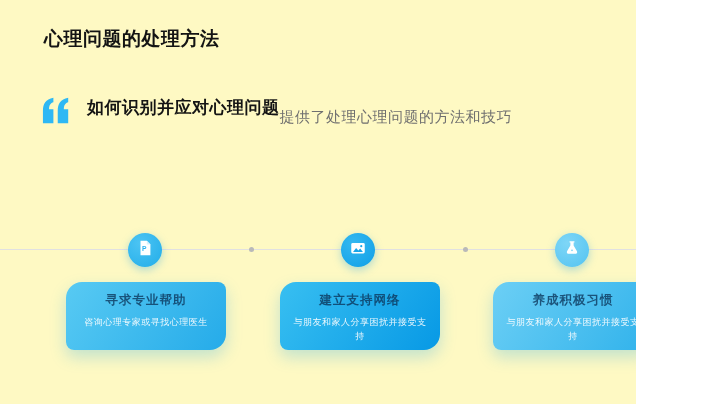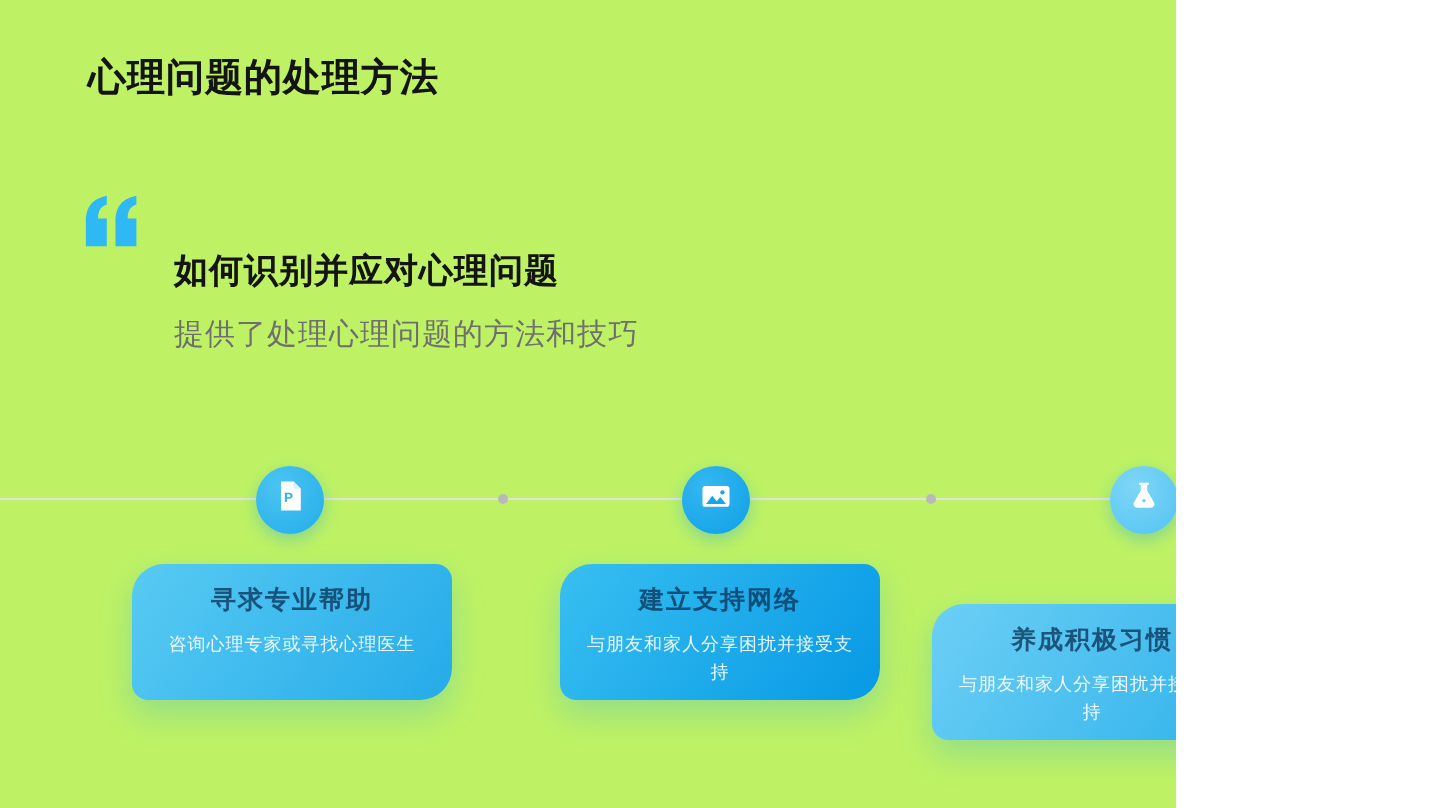--- a/index.html
+++ b/index.html
@@ -1,27 +1,27 @@
 <!DOCTYPE html>
 <html><head>
 <meta charset="utf-8">
 <style>
   html,body{margin:0;padding:0;background:#fff;}
   .slide{
-    position:relative;width:588px;height:404px;background:#bef264;overflow:hidden;
+    position:relative;width:636px;height:404px;background:#fef9c3;overflow:hidden;
     font-family:"Liberation Sans","DejaVu Sans",sans-serif;
   }
   .page-title{
     position:absolute;left:44px;top:26px;font-size:19px;font-weight:bold;
     color:#141414;letter-spacing:.5px;
   }
   .quote-block{position:absolute;left:42px;top:97px;display:flex;align-items:flex-start;}
   .quote-mark{width:28px;height:27px;flex:0 0 auto;margin-right:17px;}
   .quote-mark svg{display:block;}
-  .quote-texts{display:flex;flex-direction:column;margin-top:28px;}
+  .quote-texts{display:flex;flex-direction:row;}
   .quote-heading{font-size:17px;font-weight:bold;color:#141414;line-height:22px;letter-spacing:.5px;}
   .quote-subtext{margin-top:11px;font-size:15px;color:#6f6f6f;letter-spacing:.5px;}
 
   .timeline-line{position:absolute;left:0;right:0;top:249px;height:1px;background:#e1e1e1;}
   .tl-dot{position:absolute;top:247px;width:5px;height:5px;border-radius:50%;background:#b9b9b9;}
   .tl-dot.d1{left:249px;}
   .tl-dot.d2{left:463px;}
   .tl-circle{
     position:absolute;top:233px;width:34px;height:34px;border-radius:50%;
     display:flex;align-items:center;justify-content:center;
@@ -31,21 +31,21 @@
   .tl-circle.c2{left:341px;background:radial-gradient(circle at 35% 30%, #34b8f0, #0f9fe7);}
   .tl-circle.c3{left:555px;background:radial-gradient(circle at 35% 30%, #7ed6f7, #53c3f1);}
 
   .card{
     position:absolute;top:282px;width:160px;height:68px;
     border-radius:16px 8px 16px 8px;text-align:center;
     box-shadow:0 7px 16px rgba(41,169,233,.28);
   }
   .card.k1{left:66px; background:linear-gradient(125deg,#58caf3 0%,#25abe9 100%);}
   .card.k2{left:280px;background:linear-gradient(125deg,#38bff1 0%,#0799e5 100%);}
-  .card.k3{left:466px;background:linear-gradient(125deg,#6ccff5 0%,#30b2eb 100%);margin-top:20px;}
+  .card.k3{left:493px;background:linear-gradient(125deg,#6ccff5 0%,#30b2eb 100%);}
   .card-title{margin-top:10px;font-size:12.5px;font-weight:bold;color:rgba(11,52,90,.78);letter-spacing:1px;}
   .card-desc{margin:7px 13px 0;font-size:9px;line-height:1.55;color:rgba(255,255,255,.9);letter-spacing:.5px;}
 </style>
 </head>
 <body>
 
 <div class="slide">
 
   <div class="page-title">心理问题的处理方法</div>
 

